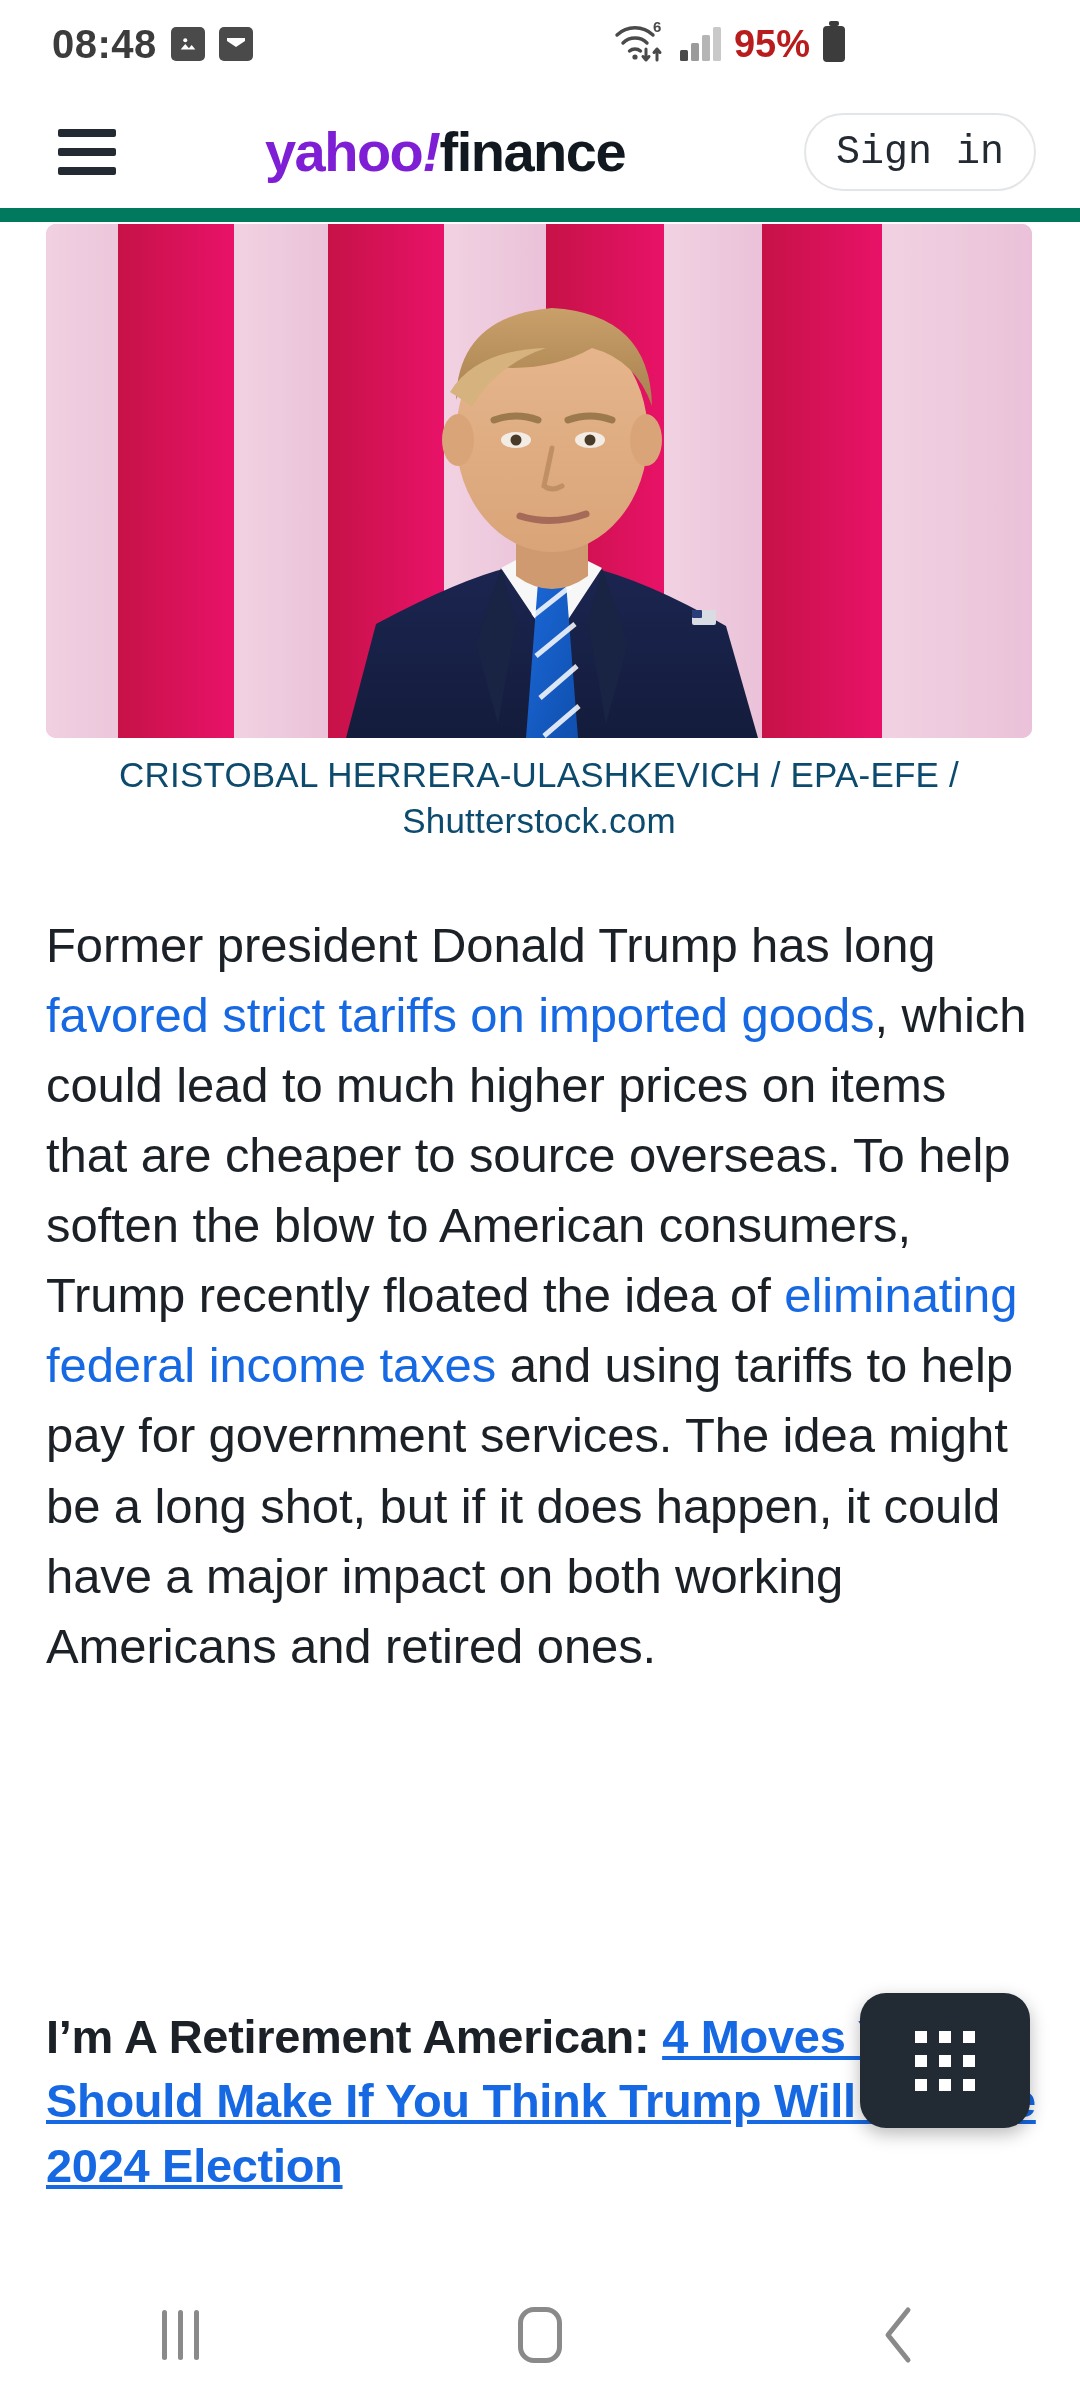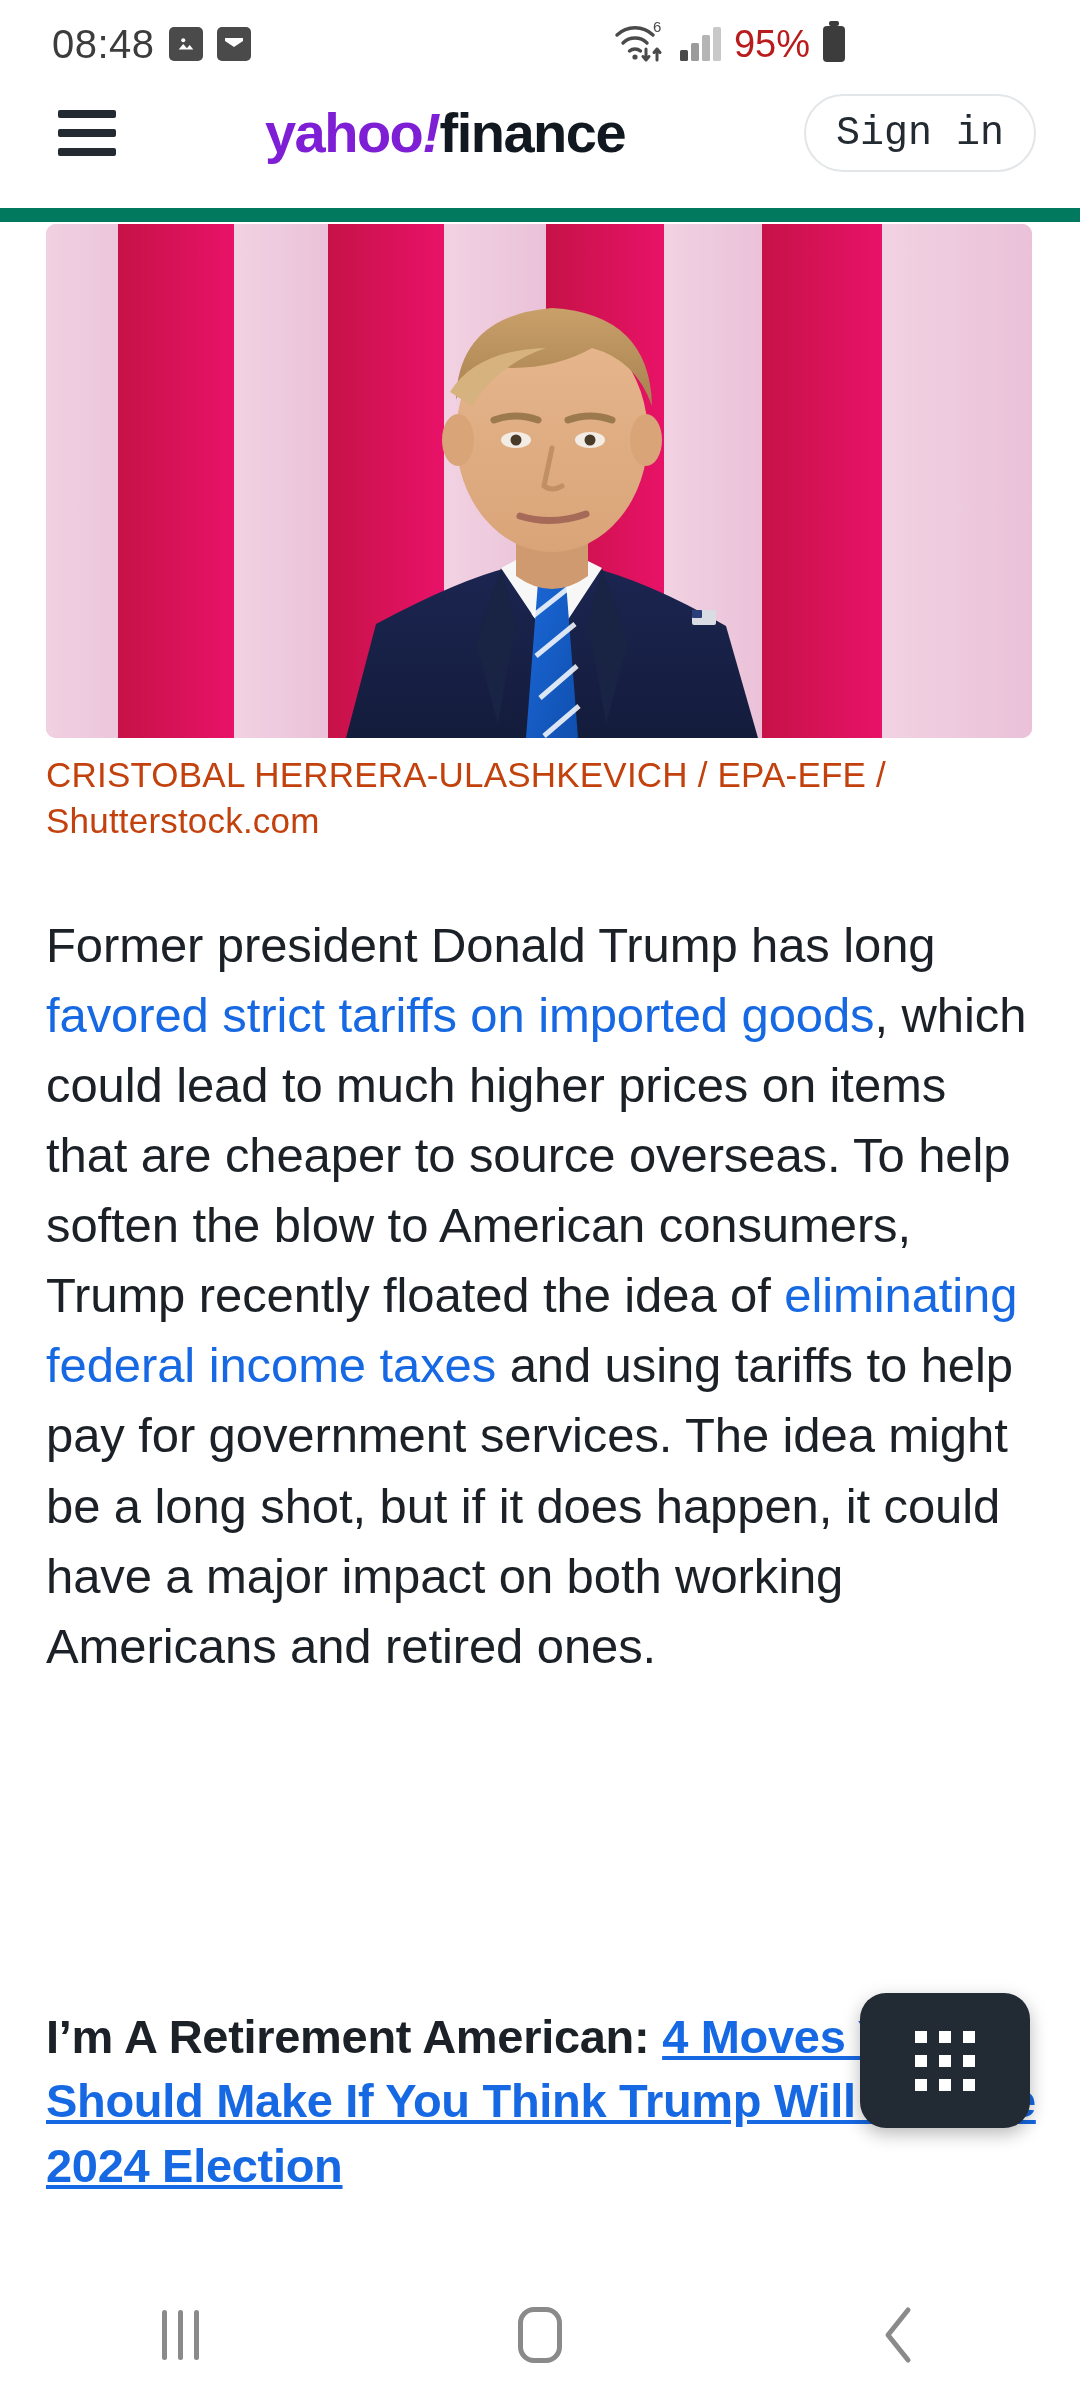--- a/index.html
+++ b/index.html
@@ -8,32 +8,32 @@
     background:#ffffff;
     font-family:"Liberation Sans", sans-serif;
     overflow:hidden;
   }
   #screen { position:relative; width:1080px; height:2400px; background:#fff; }
 
   
   .statusbar{
     position:absolute; top:0; left:0; width:884px; height:88px;
     display:flex; align-items:center; justify-content:space-between;
-    padding:0 36px 0 52px; background:#fff;
+    padding:0 36px 0 52px; background:#fff;font-weight:bold;
   }
   .sb-left{ display:flex; align-items:center; gap:14px; }
   .sb-clock{ font-size:40px; color:#3c3c3c; letter-spacing:.5px; }
   .sb-badge{ width:34px; height:34px; background:#4a4a4a; border-radius:5px;
              display:flex; align-items:center; justify-content:center; }
   .sb-right{ display:flex; align-items:center; gap:10px; }
   .sb-batt{ font-size:38px; color:#b91c1c; letter-spacing:0px; }
 
   
   .header{
-    position:absolute; top:73px; left:0; width:1080px; height:120px;
+    position:absolute; top:92px; left:0; width:1080px; height:120px;
     display:flex; align-items:center; background:#fff;
   }
   .hamburger{
     width:58px; height:46px; margin-left:58px;
     display:flex; flex-direction:column; justify-content:space-between;
     cursor:pointer;
   }
   .hamburger span{ display:block; height:8px; background:#232a31; border-radius:2px; }
   .logo-wrap{
     flex:1; display:flex; align-items:center; justify-content:center;
@@ -60,22 +60,23 @@
   
   .hero{
     position:absolute; top:224px; left:46px; width:986px; height:514px;
     border-radius:10px; overflow:hidden;
   }
   .hero svg{ display:block; width:100%; height:100%; }
 
   
   .caption{
     position:absolute; top:752px; left:46px; width:986px;
-    font-size:35px; line-height:1.32; color:#c2410c;
+    font-size:35px; line-height:1.32; color:#0c4a6e;
     letter-spacing:.2px;
+    text-align:center;
   }
 
   
   .para{
     position:absolute; top:910px; left:46px; width:990px;
     font-size:49px; line-height:1.43; color:#1b2127;
     letter-spacing:-.1px;
   }
   .para a, .lnk{ color:#1668e3; text-decoration:none; }
 

